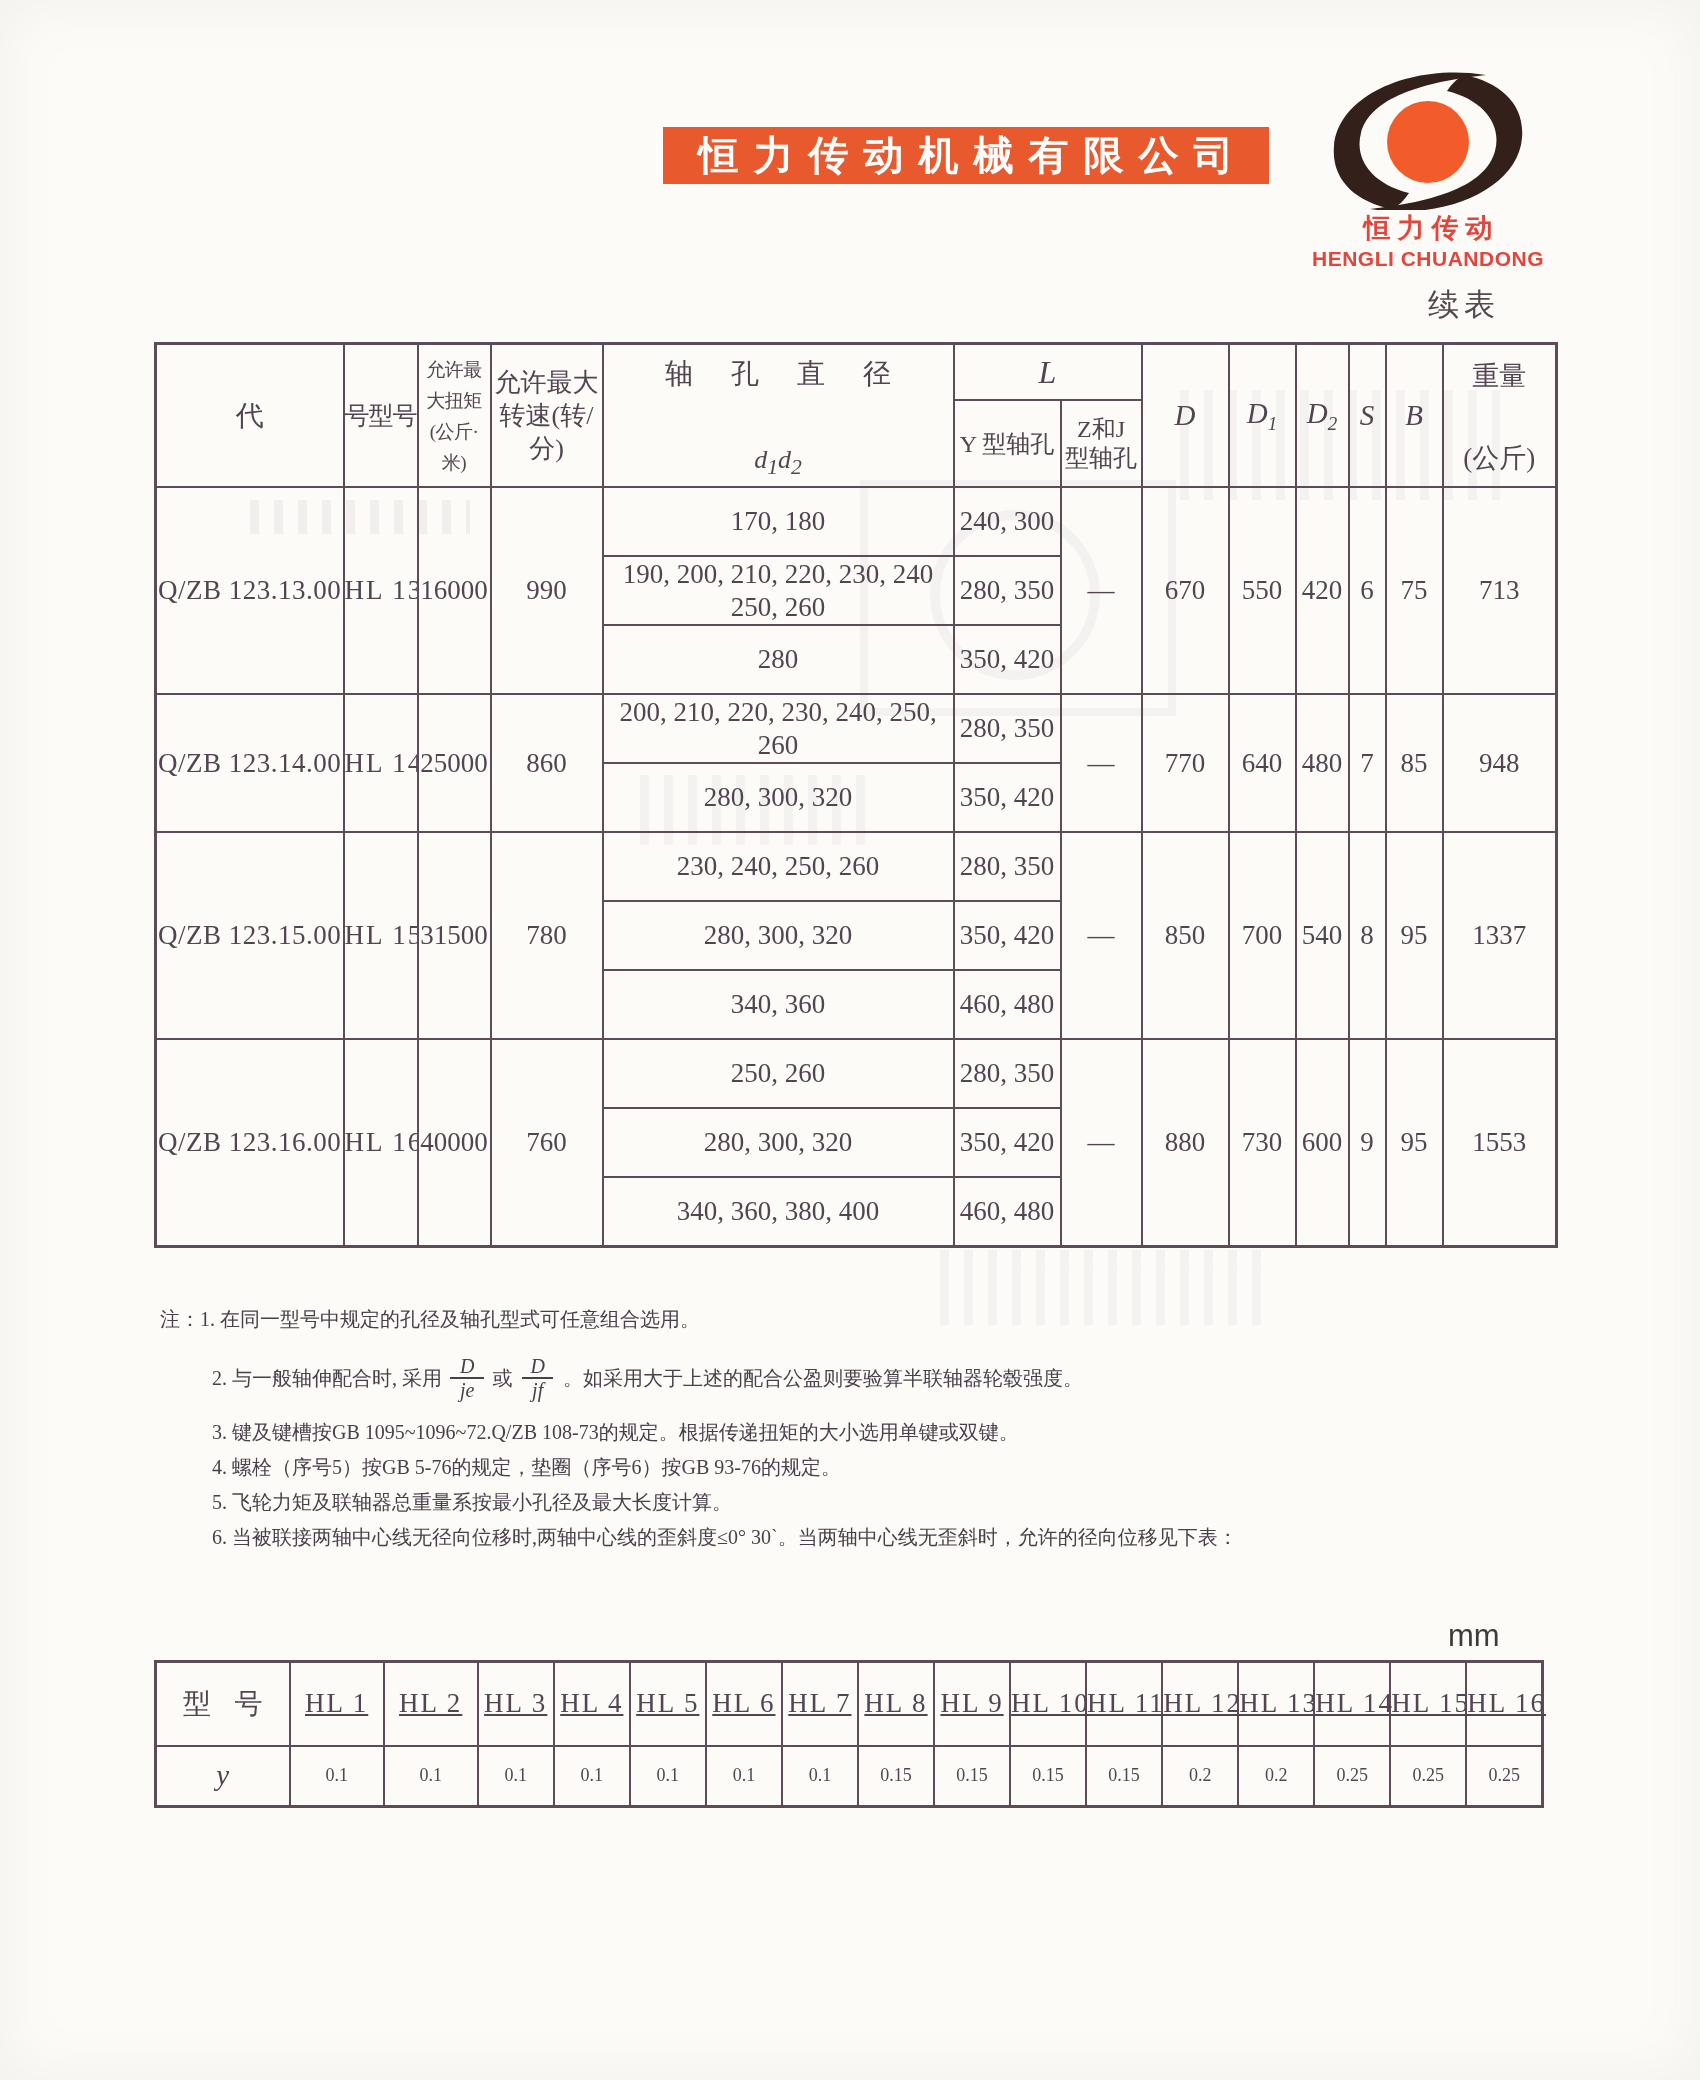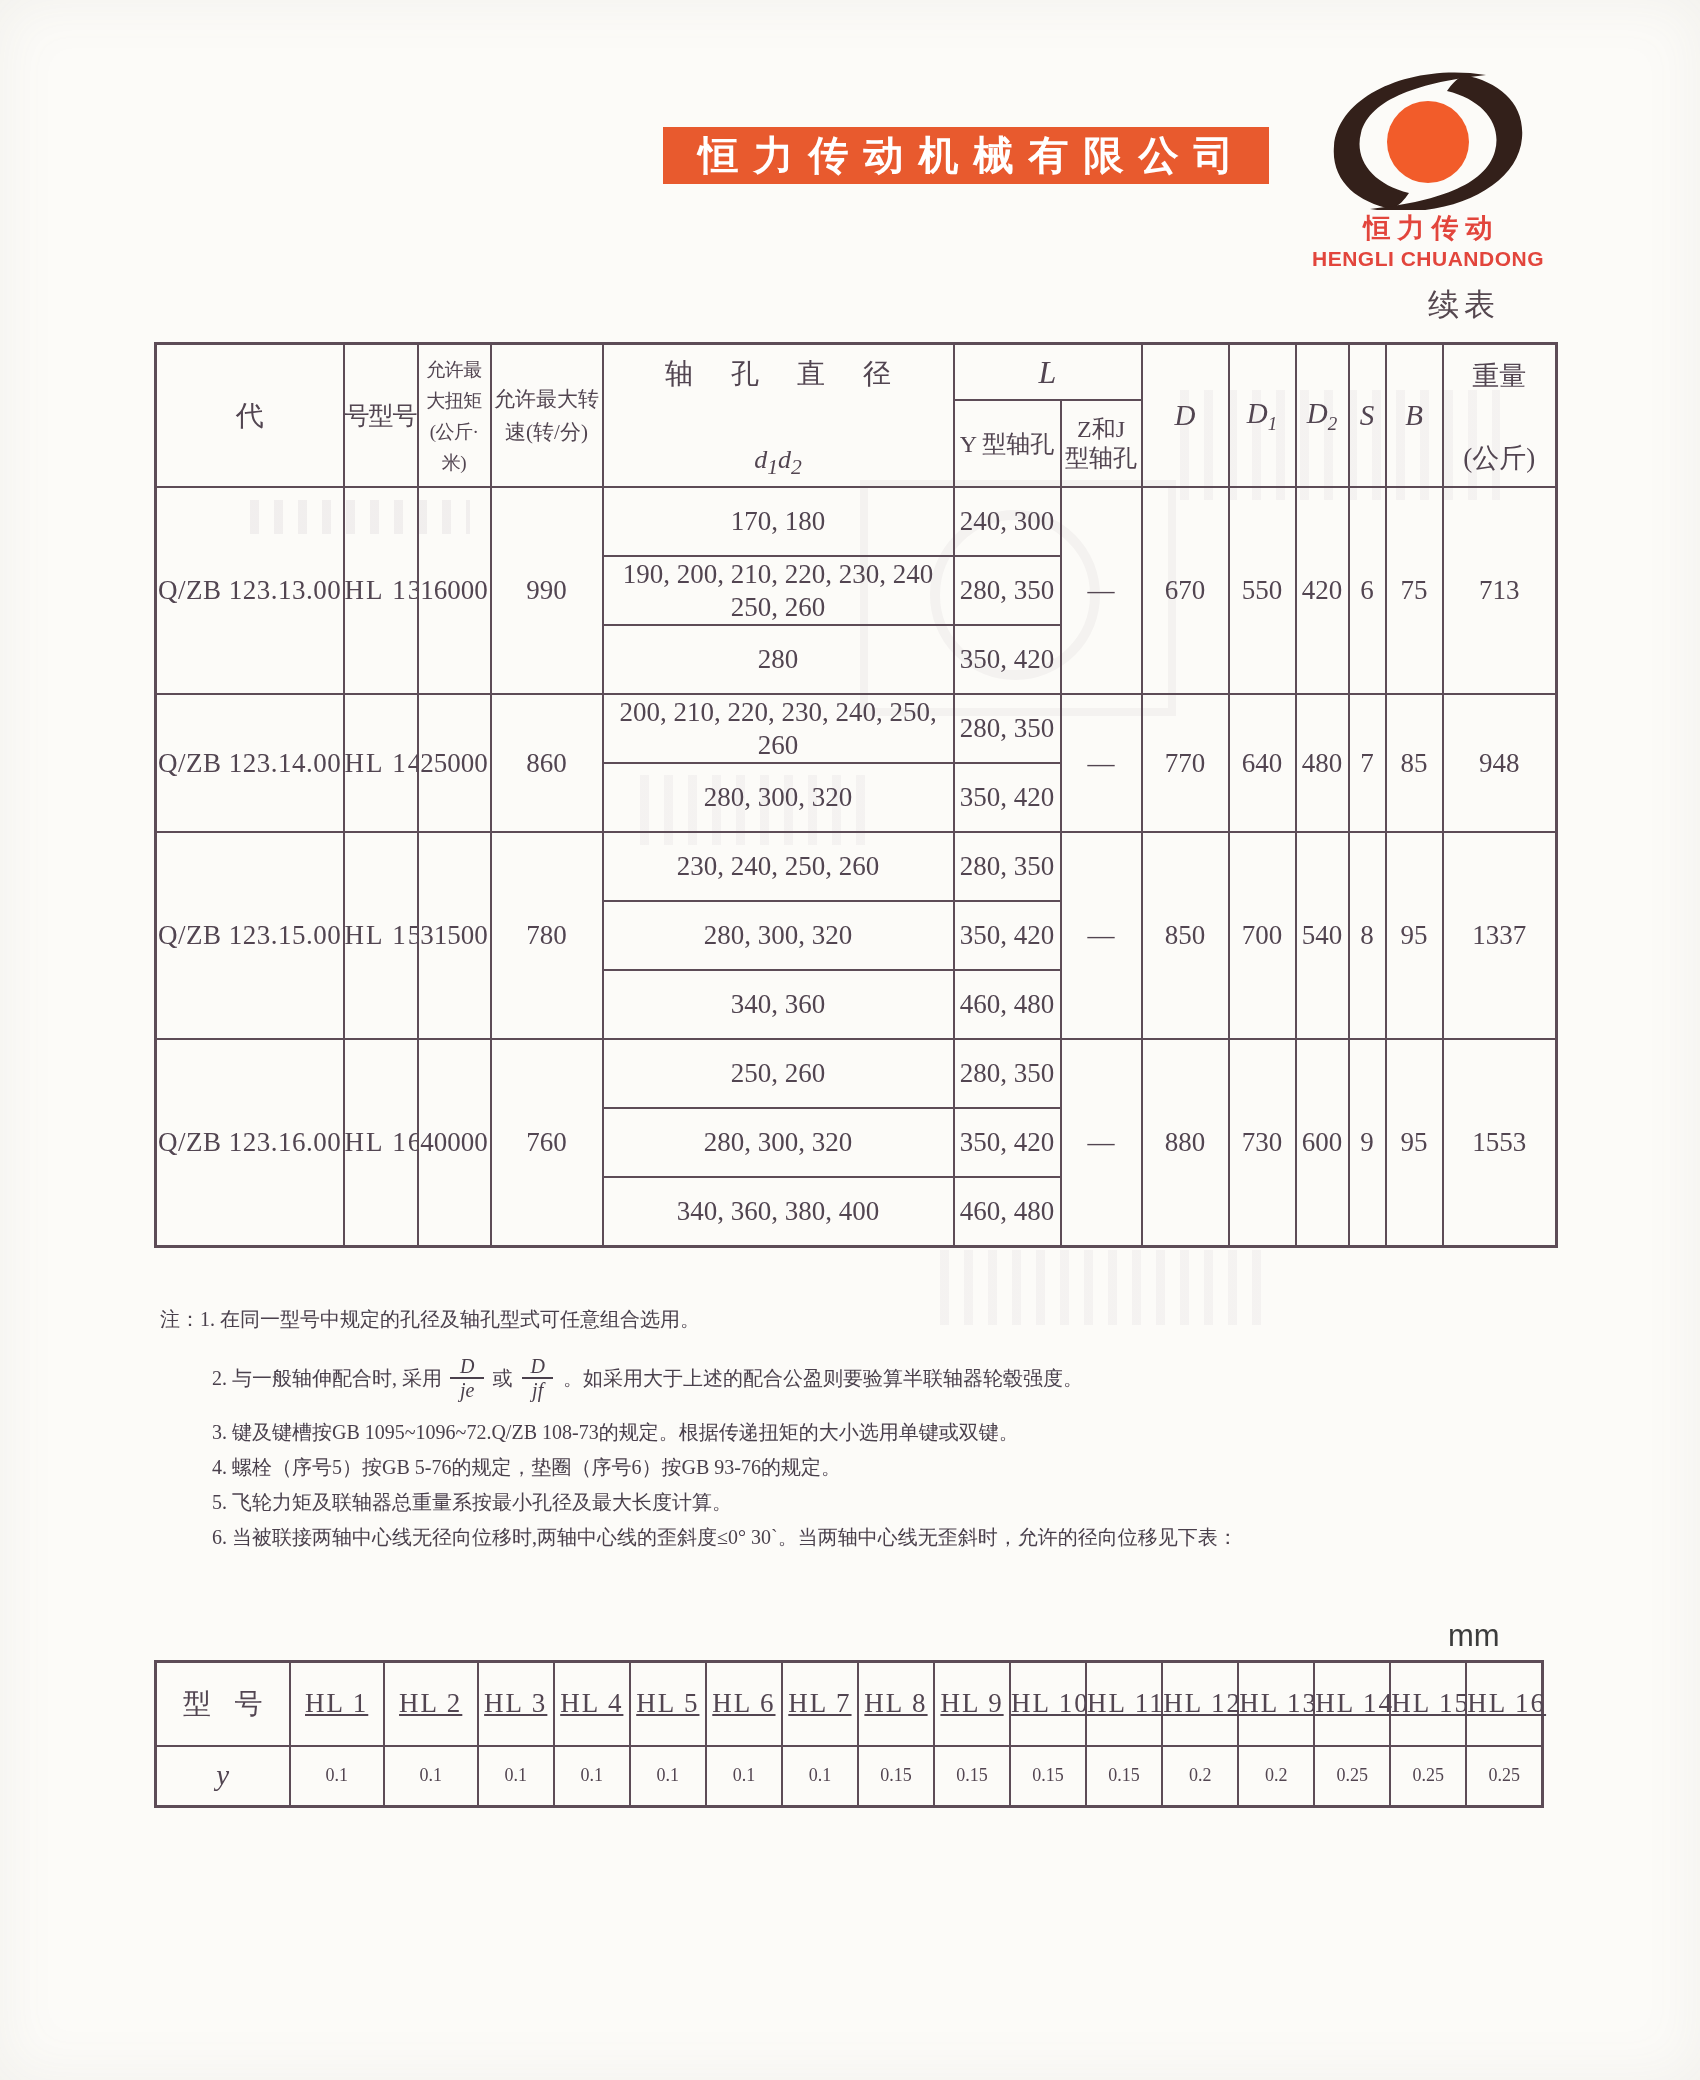--- a/index.html
+++ b/index.html
@@ -52,21 +52,21 @@
   }
   .main-table { border:3px solid #5d4c57; }
   .main-table thead tr.hr1 { height:56px; }
   .main-table thead tr.hr2 { height:85px; }
   .main-table tbody tr { height:69px; }
 
   .h-dai { text-align:left; padding-left:42px; font-size:28px; }
   .h-haoxinghao { font-size:25px; letter-spacing:-1px; white-space:nowrap; }
   .h-torque { font-size:19px; line-height:31px; word-break:break-all;
               text-align:left; padding:4px 2px 4px 5px; letter-spacing:-0.5px; }
-  .h-speed  { font-size:21px; line-height:33px; word-break:break-all;
+  .h-speed  { font-size:26px; line-height:33px; word-break:break-all;
               text-align:left; padding:4px 10px 4px 16px; }
   .h-bore .bore-wrap { display:flex; flex-direction:column; justify-content:space-between;
                        height:125px; padding:10px 0 6px 0; }
   .bore-title { letter-spacing:38px; text-indent:38px; font-size:28px; }
   .bore-sub   { font-style:italic; font-size:26px; }
   .h-L { font-style:italic; font-size:32px; }
   .h-ly { font-size:24px; white-space:nowrap; }
   .h-lzj { font-size:24px; line-height:29px; }
   .h-sym { font-style:italic; font-size:29px; }
   .h-sym sub { font-size:19px; }

